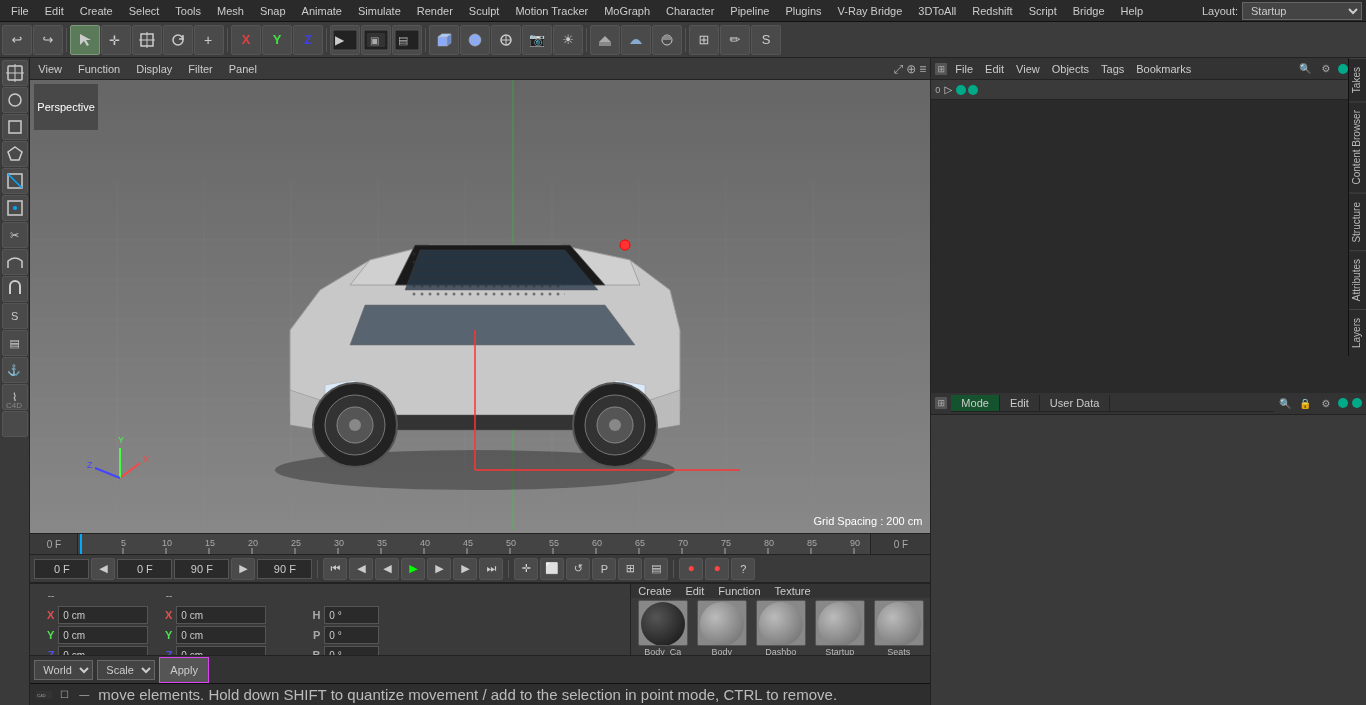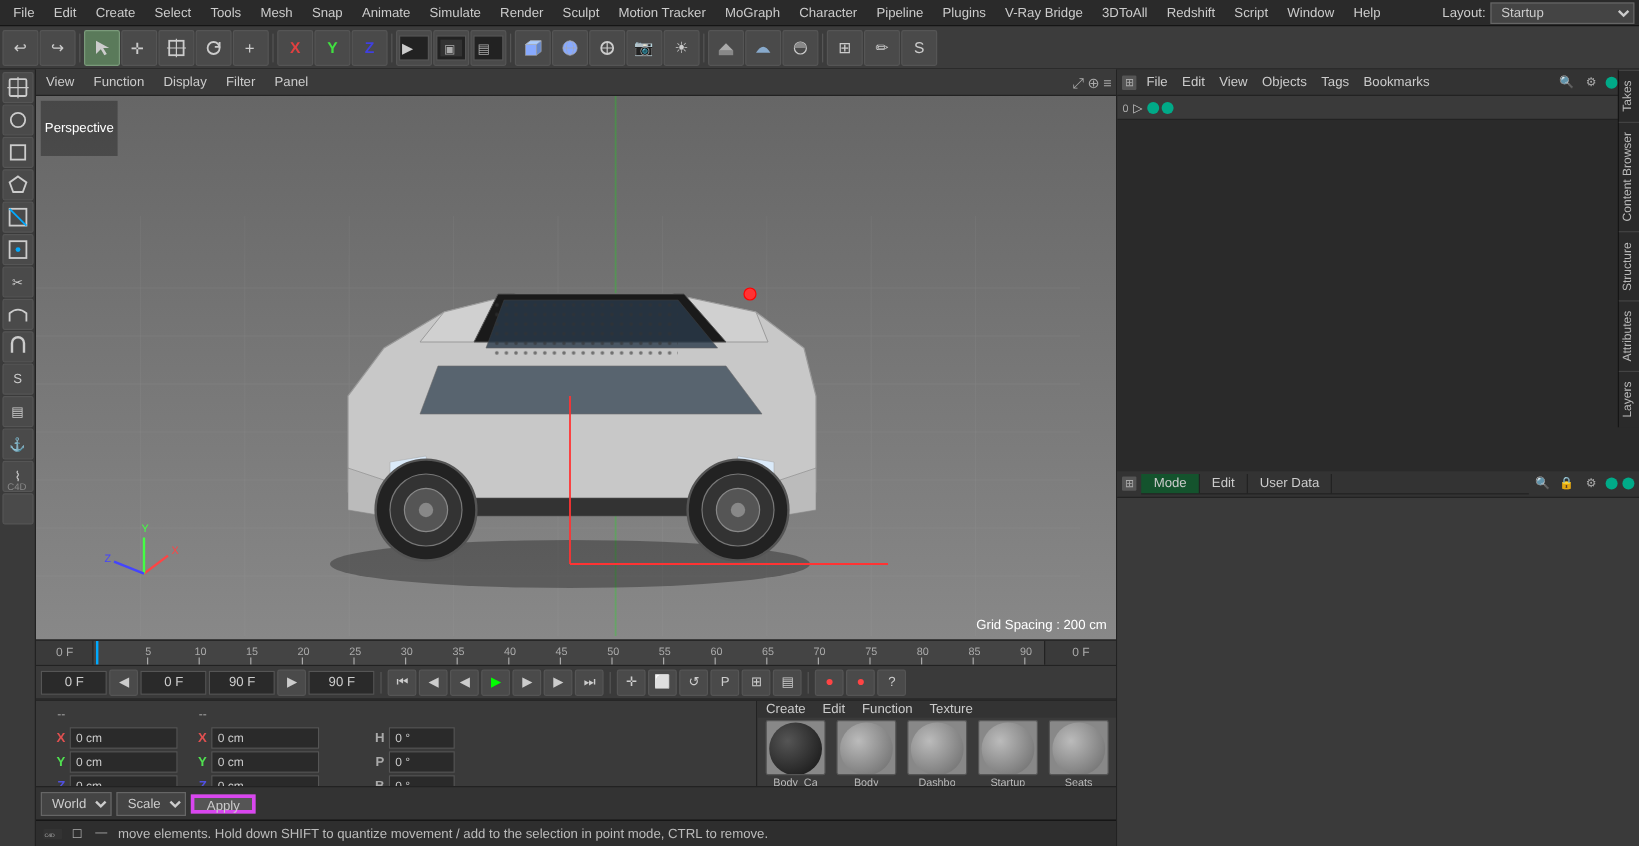--- a/index.html
+++ b/index.html
@@ -334,21 +334,21 @@
       height: 16px;
       display: flex;
       align-items: center;
       justify-content: center;
       font-size: 10px;
       color: #aaa;
       cursor: pointer;
     }
     .status-text {
       color: #bbb;
-      font-size: 11px;
+      font-size: 15px;
       flex: 1;
     }
 
     
     #right-panel {
       width: 460px;
       display: flex;
       flex-direction: column;
       background: #3a3a3a;
       border-left: 1px solid #222;
@@ -471,23 +471,23 @@
     }
     .mode-dropdown {
       height: 20px;
       background: #444;
       border: 1px solid #666;
       color: #ccc;
       font-size: 11px;
       padding: 1px 4px;
     }
     .apply-btn {
-      height: 16px;
+      height: 26px;
       background: #555;
-      border: 3px solid #d946ef;
+      border: 1px solid #d946ef;
       color: #ccc;
       font-size: 11px;
       padding: 1px 10px;
       cursor: pointer;
     }
     .v-tab {
       writing-mode: vertical-rl;
       text-orientation: mixed;
       transform: rotate(180deg);
       padding: 8px 2px;
@@ -523,21 +523,21 @@
   <div class="menu-item">Sculpt</div>
   <div class="menu-item">Motion Tracker</div>
   <div class="menu-item">MoGraph</div>
   <div class="menu-item">Character</div>
   <div class="menu-item">Pipeline</div>
   <div class="menu-item">Plugins</div>
   <div class="menu-item">V-Ray Bridge</div>
   <div class="menu-item">3DToAll</div>
   <div class="menu-item">Redshift</div>
   <div class="menu-item">Script</div>
-  <div class="menu-item">Window</div>
+  <div class="menu-item">Bridge</div>
   <div class="menu-item">Help</div>
   <div class="layout-selector">
     <span class="layout-label">Layout:</span>
     <select class="layout-dropdown">
       <option>Startup</option>
     </select>
   </div>
 </div>
 
 <div id="toolbar">

